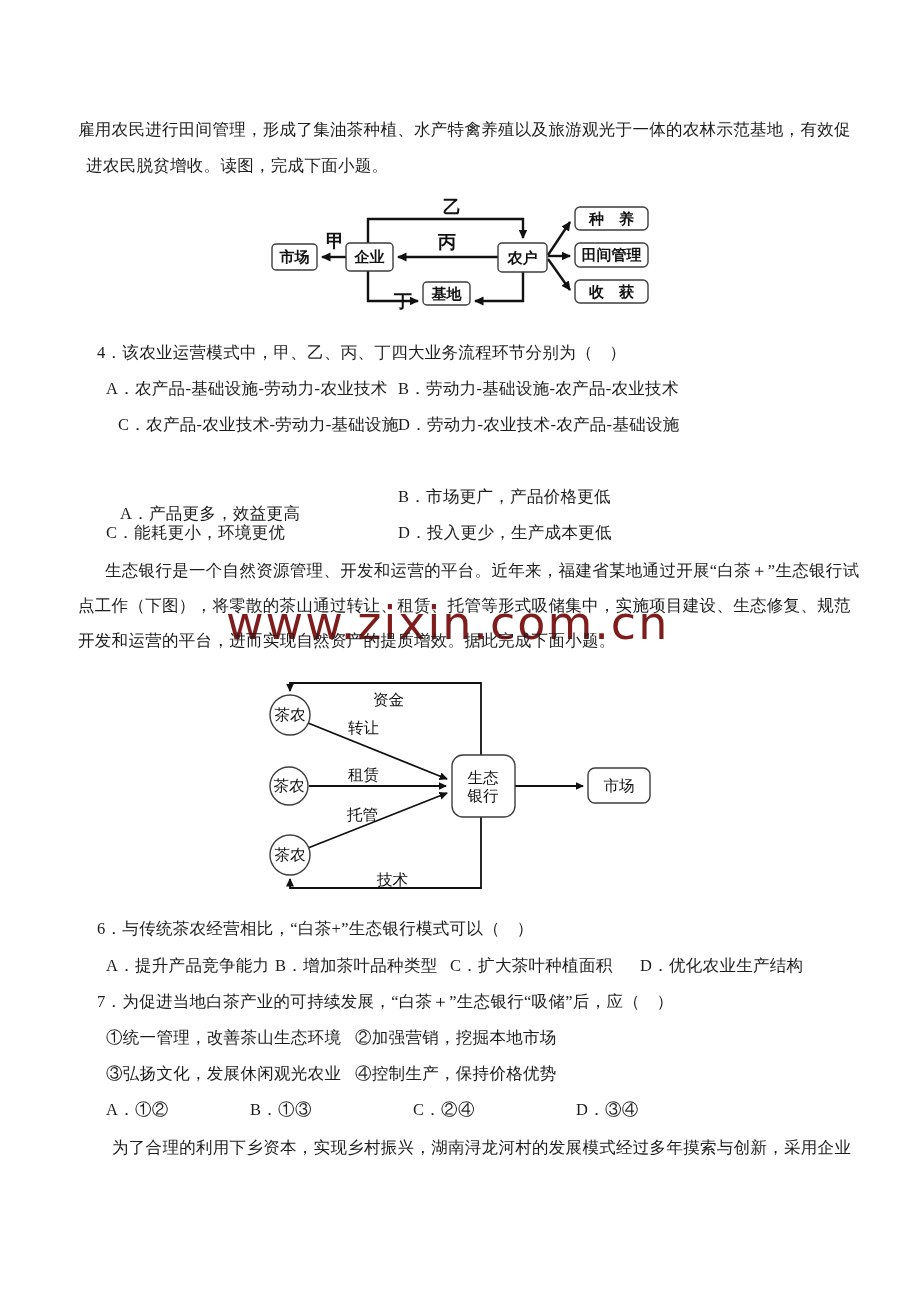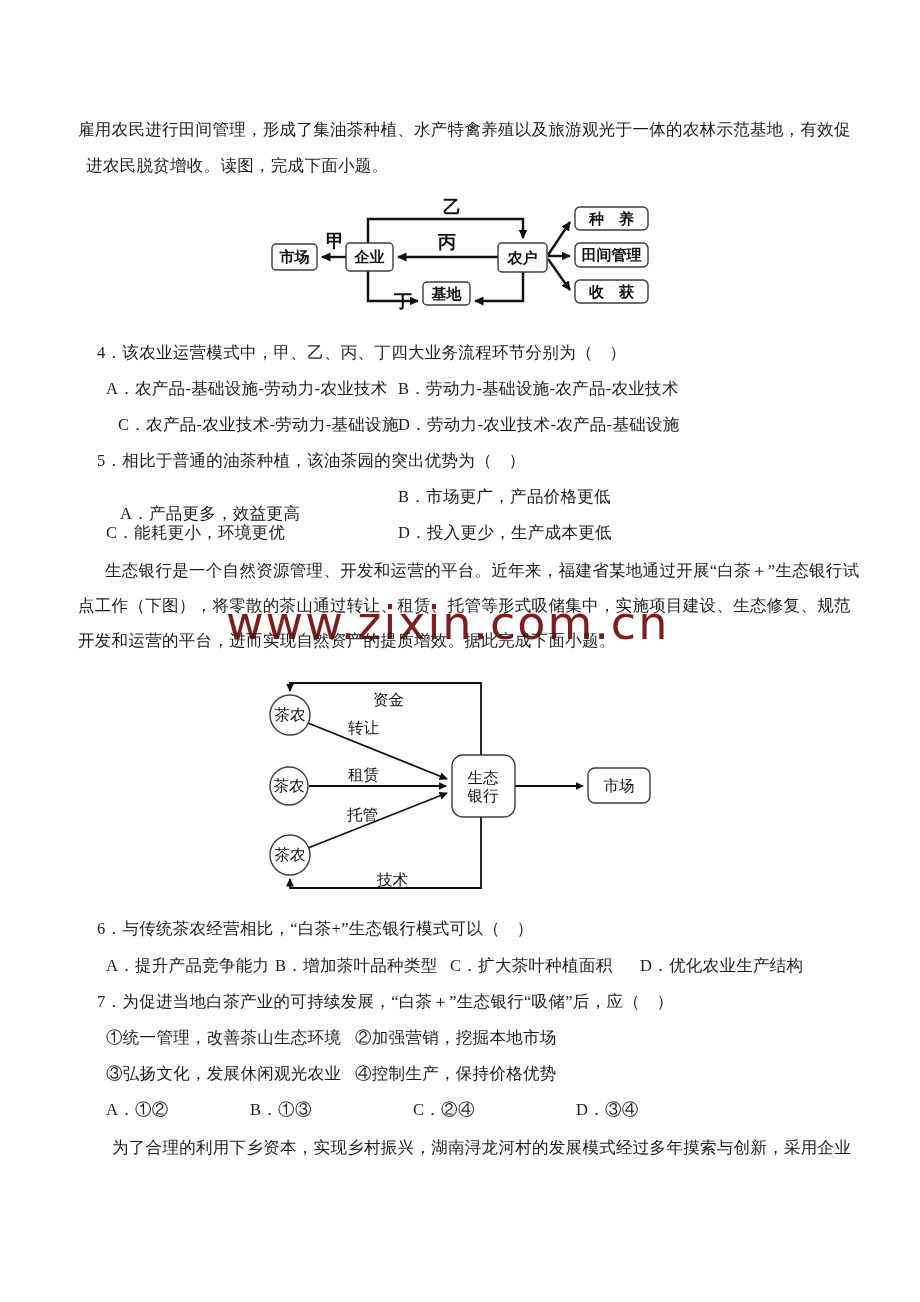--- a/index.html
+++ b/index.html
@@ -90,21 +90,20 @@
     <text class="phaselabel" x="447" y="248" text-anchor="middle">丙</text>
     <text class="phaselabel" x="403" y="307" text-anchor="middle">丁</text>
   </svg>
 
   <div class="line txt stem" style="left:97px;top:344px;">4．该农业运营模式中，甲、乙、丙、丁四大业务流程环节分别为（　）</div>
   <div class="line txt" style="left:106px;top:380px;">A．农产品-基础设施-劳动力-农业技术</div>
   <div class="line txt" style="left:398px;top:380px;">B．劳动力-基础设施-农产品-农业技术</div>
   <div class="line txt" style="left:106px;top:416px;margin-left:12px;">C．农产品-农业技术-劳动力-基础设施</div>
   <div class="line txt" style="left:398px;top:416px;">D．劳动力-农业技术-农产品-基础设施</div>
 
-  <div class="line txt stem" style="left:97px;top:452px;">5．相比于普通的油茶种植，该油茶园的突出优势为（　）</div>
   <div class="line txt" style="left:120px;top:488px;margin-top:17px;">A．产品更多，效益更高</div>
   <div class="line txt" style="left:398px;top:488px;">B．市场更广，产品价格更低</div>
   <div class="line txt" style="left:106px;top:524px;">C．能耗更小，环境更优</div>
   <div class="line txt" style="left:398px;top:524px;">D．投入更少，生产成本更低</div>
 
   <div class="line txt" style="left:105px;top:562px;">生态银行是一个自然资源管理、开发和运营的平台。近年来，福建省某地通过开展“白茶＋”生态银行试</div>
   <div class="line txt" style="left:78px;top:597px;">点工作（下图），将零散的茶山通过转让、租赁、托管等形式吸储集中，实施项目建设、生态修复、规范</div>
   <div class="line txt" style="left:78px;top:632px;">开发和运营的平台，进而实现自然资产的提质增效。据此完成下面小题。</div>
 
   <svg class="diagram" style="left:228px;top:666px;" width="444" height="239" viewBox="228 666 444 239">

